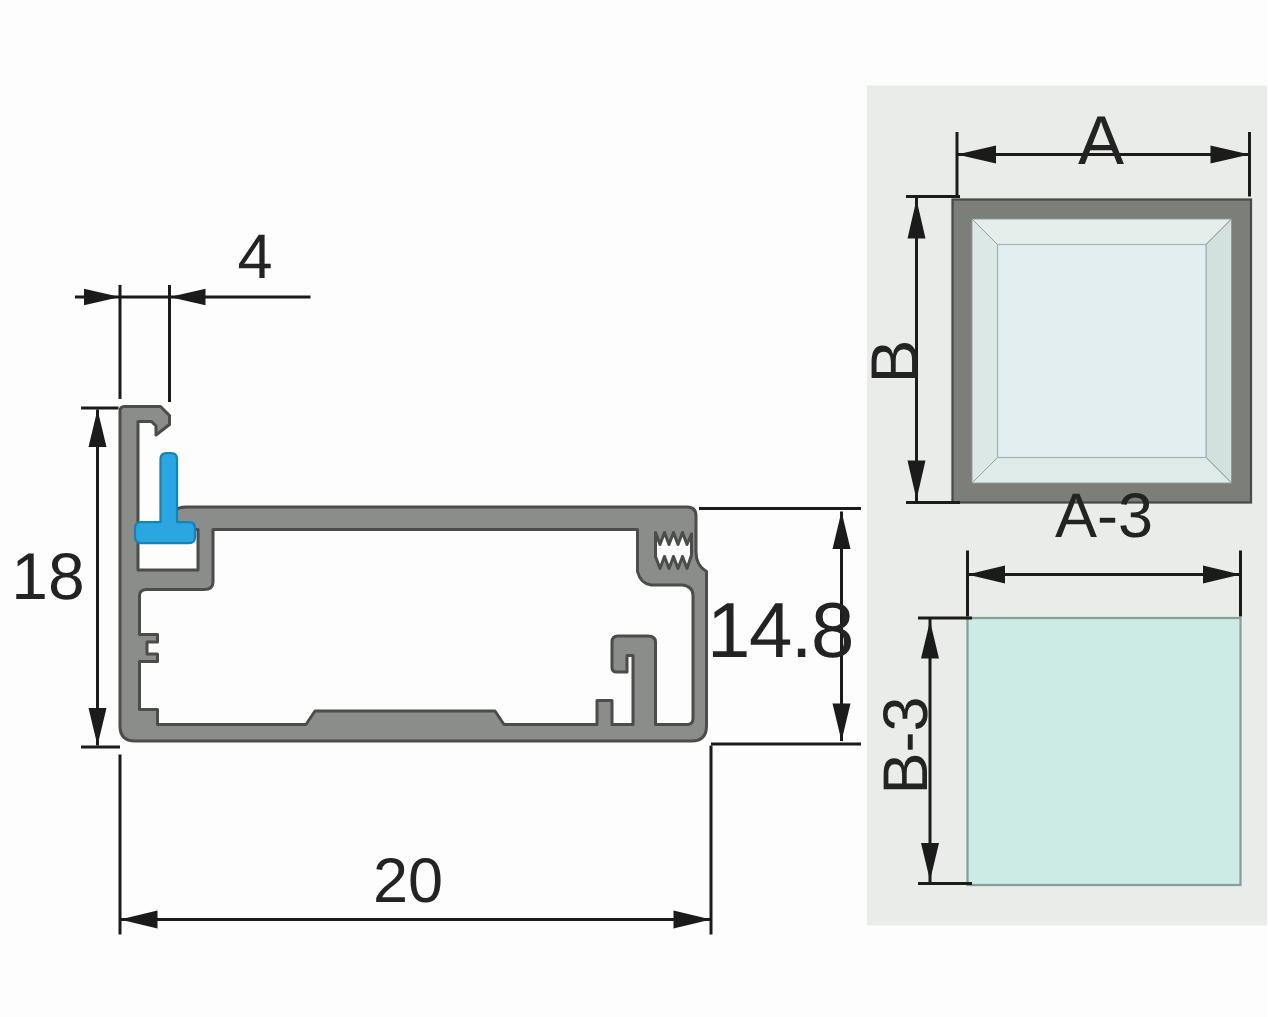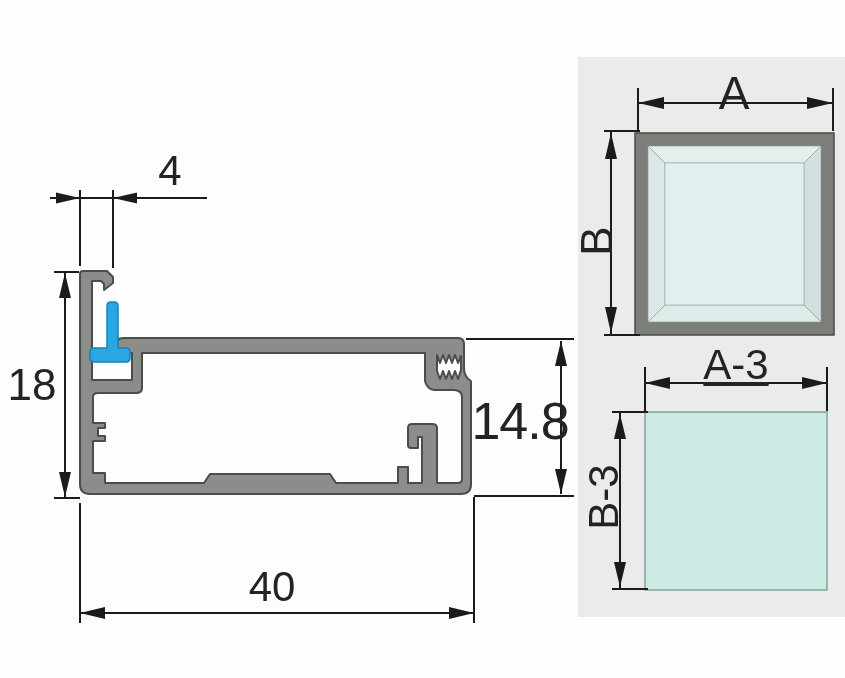--- a/index.html
+++ b/index.html
@@ -106,20 +106,20 @@
            L446,379 L443,371 L440,379 L437,371 Z" fill="#8b8d8a"></path>
 
   <path stroke-width="1.5" stroke-linejoin="round" stroke="#1683b8" d="M107,306 Q107,302 111,302 L114,302 Q118,302 118,306 L118,348 L126,348
            Q130,348 130,352 L130,358 Q130,362 126,362 L94,362 Q90,362 90,358
            L90,352 Q90,348 94,348 L107,348 Z" fill="#2aa7e0"></path>
 </svg>
 
 <span class="dim-label fs42" style="left:170px;top:171px;">4</span>
 <span class="dim-label fs44" style="left:32px;top:385px;">18</span>
 <span class="dim-label fs40" style="left:520px;top:421px;">14.8</span>
-<span class="dim-label fs42" style="left:272px;top:587px;">40</span>
+<span class="dim-label fs42" style="left:272px;top:587px;">20</span>
 
 <span class="dim-label fs46" style="left:734px;top:93px;">A</span>
 <span class="dim-label rot fs44" style="left:597px;top:241px;">B</span>
-<span class="dim-label fs42" style="left:736px;top:365px;text-decoration:underline;">A-3</span>
+<span class="dim-label fs42" style="left:736px;top:344px;">A-3</span>
 <span class="dim-label rot fs42" style="left:604px;top:497px;">B-3</span>
 
 </div>
 
 </body></html>

